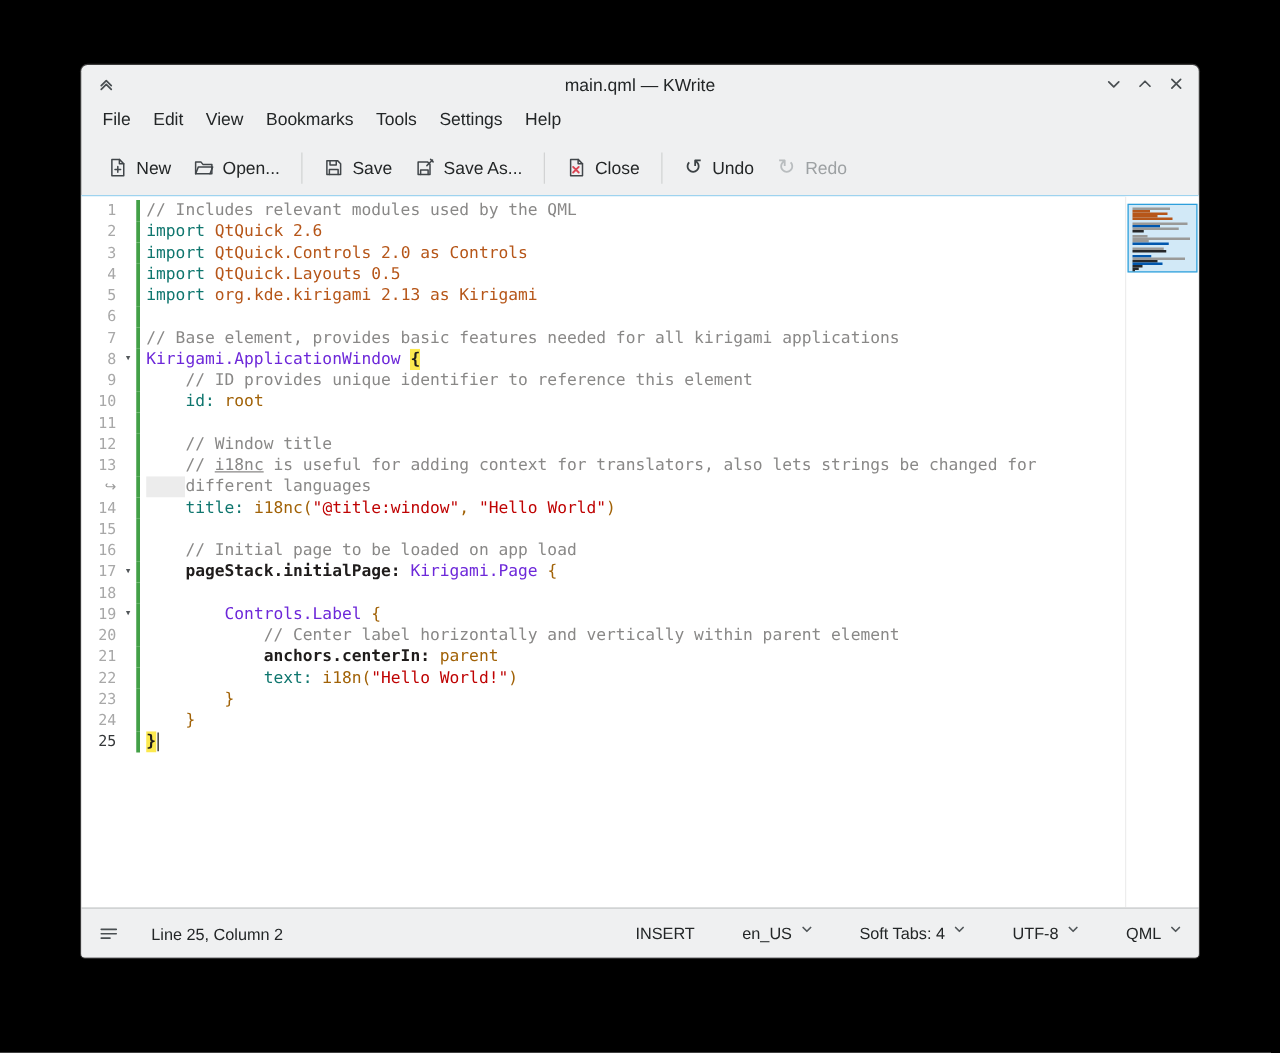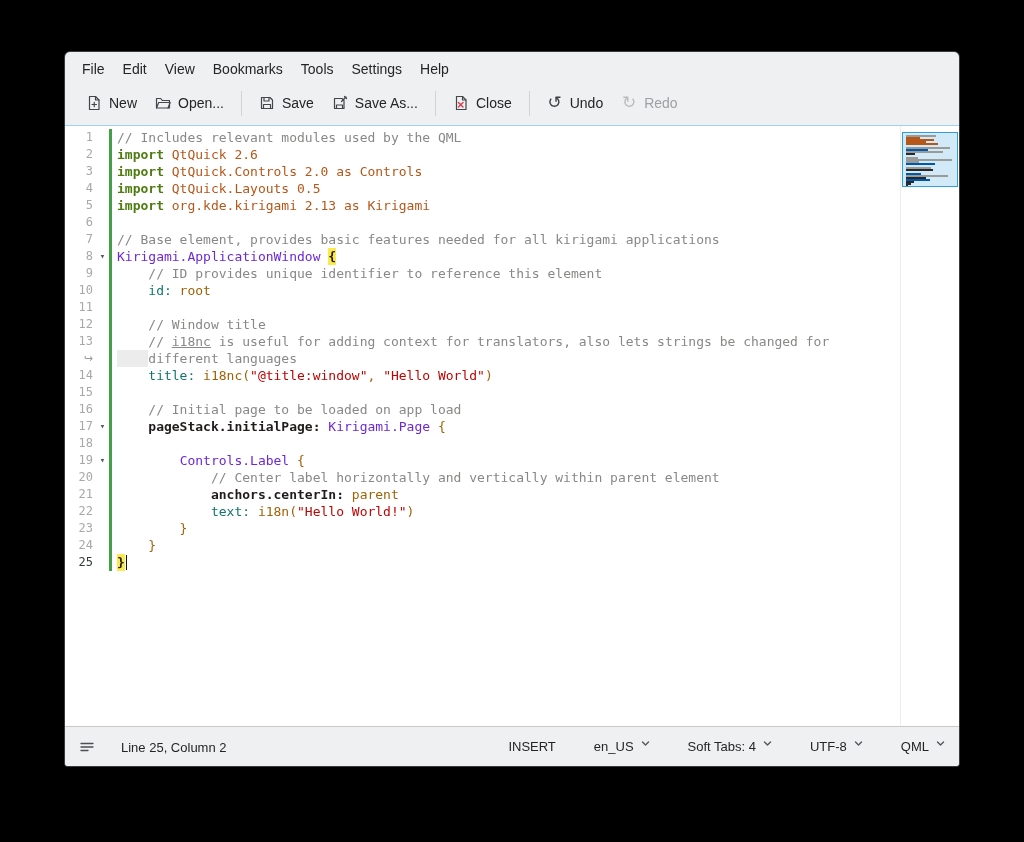--- a/index.html
+++ b/index.html
@@ -8,21 +8,21 @@
     border-radius:5px 5px 3px 3px;box-shadow:0 0 0 1px #3a3a3a,0 10px 30px rgba(0,0,0,.65);
     display:flex;flex-direction:column;overflow:hidden}
   
   .titlebar{height:31px;position:relative;display:flex;align-items:center;flex:none}
   .tb-title{position:absolute;left:0;right:0;text-align:center;font-size:14px;color:#232627}
   .shade-btn{position:absolute;left:12px;top:7px;width:16px;height:16px;display:flex;align-items:center;justify-content:center}
   .win-btns{position:absolute;right:10px;top:7px;display:flex;gap:9px}
   .wbtn{width:16px;height:16px;display:flex;align-items:center;justify-content:center}
   .tb-ic{stroke:#4a4f52;stroke-width:1.4;fill:none;stroke-linecap:round;stroke-linejoin:round}
   
-  .menubar{height:29px;display:flex;align-items:flex-end;padding:0 8px;flex:none}
+  .menubar{height:29px;display:flex;align-items:flex-start;padding:0 8px;flex:none}
   .menu-item{padding:4px 9px;font-size:14px;color:#232627;border-radius:3px}
   
   .toolbar{height:44px;display:flex;align-items:center;padding:0 12px;flex:none}
   .tbtn{display:flex;align-items:flex-start;gap:7px;padding:7px 9px;font-size:14px;color:#232627;border-radius:3px}
   .tbtn.disabled{color:#9da1a3}
   .ticon{width:16px;height:16px;display:flex;align-items:center;justify-content:center;flex:none}
   .tico{stroke:#41464a;stroke-width:1.2;fill:none;stroke-linecap:round;stroke-linejoin:round}
   .glyph{font-size:17px;line-height:16px;color:#3c4245}
   .tbtn.disabled .glyph{color:#b9bdbf}
   .tsep{width:1px;height:25px;background:#d2d3d4;margin:0 8px}
@@ -34,21 +34,21 @@
   .lnum{flex:1;text-align:right;color:#a8a8a8;padding-right:3px;font-size:12px;line-height:17px}
   .row.current .lnum{color:#35383a}
   .wrapmark{font-family:"DejaVu Sans",sans-serif;color:#9a9a9a;font-size:11px}
   .fold{width:13px;flex:none;text-align:center;color:#52575a;font-size:9px;line-height:17px}
   .gbar{width:3px;flex:none;background:transparent}
   .row.saved .gbar{background:#43a047}
   .codeline{flex:1;display:flex;padding-left:5px;white-space:pre;overflow:hidden}
   .codeline span{flex:none}
   .cm{color:#898887}
   .cmu{color:#898887;text-decoration:underline}
-  .kw{color:#4d7c0f;font-weight:bold}
+  .kw{color:#0f766e;font-weight:normal}
   .im{color:#b65619}
   .ty{color:#6d28d9}
   .pr{color:#0f766e}
   .bb{color:#1f1c1b;font-weight:bold}
   .st{color:#bf0303}
   .pl{color:#a16207}
   .hl{background:#fce94f;color:#1f1c1b;font-weight:bold}
   .wrapfill{background:#ececec}
   .caret{display:inline-block;width:1px;height:15px;background:#141414;align-self:center;margin-left:1px}
   .tail{flex:1 1 auto;height:0;border-bottom:1px solid #8f8f8f;align-self:flex-end;margin-bottom:1px}
@@ -62,20 +62,46 @@
   .sb-right{margin-left:auto;display:flex;align-items:center;gap:38px}
   .sb-seg{display:flex;gap:7px}
   .chev{width:9px;height:9px;flex:none}
   .chev path{stroke:#53585b;stroke-width:1.4;fill:none;stroke-linecap:round;stroke-linejoin:round}
 </style>
 </head>
 <body>
 
 <div class="window">
 
+  <div class="titlebar">
+    <span class="shade-btn">
+      <svg class="tb-ic" width="12" height="12" viewBox="0 0 12 12">
+          <path d="M2 7.5l4-4 4 4"></path>
+          <path d="M2 10.5l4-4 4 4"></path>
+        </svg>
+    </span>
+    <span class="tb-title">main.qml — KWrite</span>
+    <span class="win-btns">
+      <span class="wbtn">
+          <svg class="tb-ic" width="12" height="12" viewBox="0 0 12 12">
+            <path d="M2 4.5l4 4 4-4"></path>
+          </svg>
+        </span>
+      <span class="wbtn">
+          <svg class="tb-ic" width="12" height="12" viewBox="0 0 12 12">
+            <path d="M2 8l4-4 4 4"></path>
+          </svg>
+        </span>
+      <span class="wbtn">
+          <svg class="tb-ic" width="12" height="12" viewBox="0 0 12 12">
+            <path d="M2.5 2.5l7 7M9.5 2.5l-7 7"></path>
+          </svg>
+        </span>
+    </span>
+  </div>
 
   <div class="menubar">
     <span class="menu-item">File</span>
     <span class="menu-item">Edit</span>
     <span class="menu-item">View</span>
     <span class="menu-item">Bookmarks</span>
     <span class="menu-item">Tools</span>
     <span class="menu-item">Settings</span>
     <span class="menu-item">Help</span>
   </div>

